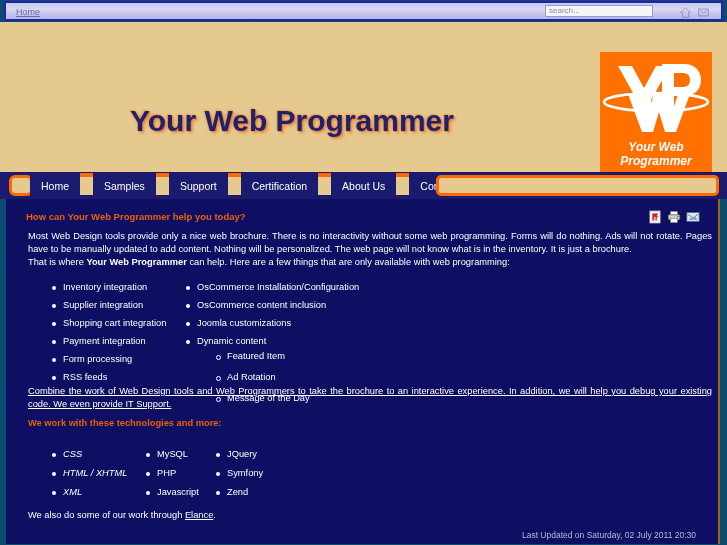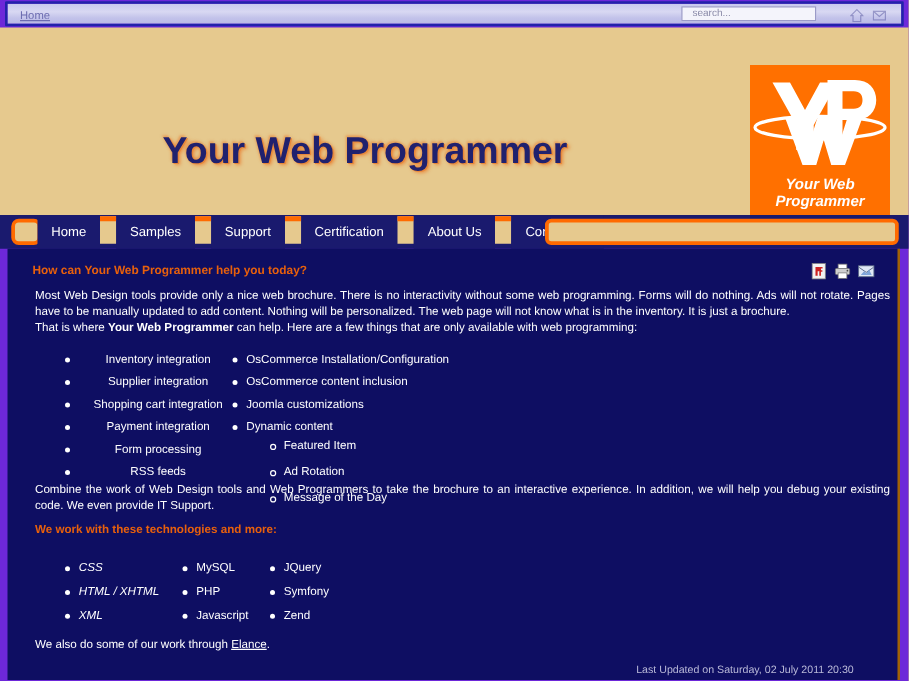--- a/index.html
+++ b/index.html
@@ -5,21 +5,21 @@
   html, body {
     margin: 0; padding: 0;
     width: 727px; height: 545px;
     overflow: hidden;
     background: #e6c98e;
     font-family: "Liberation Sans", sans-serif;
   }
   #page {
     position: relative;
     width: 727px; height: 545px;
-    background: #6d28d9;
+    background: #0c4a6e;
   }
 
   
   #topbar {
     position: absolute; left: 4px; top: 1px;
     width: 719px; height: 20px;
     background: linear-gradient(to bottom, #c8c8ee 0%, #d8d8f2 40%, #c3c3ea 70%, #b9b9e6 100%);
     border: 2px solid #2222aa;
     box-sizing: border-box;
     border-radius: 1px;
@@ -28,21 +28,21 @@
     position: absolute; left: 10px; top: 4px;
     font-size: 9px; color: #6b6bb0;
   }
   #search-input {
     position: absolute; right: 68px; top: 2px;
     width: 108px; height: 12px;
     background: #f4f4fb;
     border: 1px solid #9a9ac8;
     font-size: 8px;
     color: #7a7a9a;
-    padding: 0 8px;
+    padding: 0 3px;
     box-sizing: border-box;
     font-family: "Liberation Sans", sans-serif;
     line-height: 12px;
   }
   #search-input::placeholder { color: #8a8aa8; }
   .topicon {
     position: absolute; top: 4px;
     width: 11px; height: 11px;
     opacity: .40;
   }
@@ -155,21 +155,21 @@
   .para {
     position: absolute;
     left: 22px; width: 684px;
     color: #ffffff;
     font-size: 9.3px;
     line-height: 13px;
     text-align: justify;
   }
   #para1 { top: 31px; }
   #para2 { top: 57px; }
-  #para3 { top: 186px; }
+  #para3 { top: 186px; text-decoration: underline; }
   .para b { font-weight: bold; }
 
   #tech-heading {
     position: absolute; left: 22px; top: 219px;
     color: #e8600c; font-weight: bold; font-size: 9.3px;
   }
 
   
   .ulist { list-style: none; margin: 0; padding: 0; }
   .ulist li {
@@ -185,38 +185,38 @@
     position: absolute; left: 2px; top: 4px;
     width: 4px; height: 4px;
     background: #ffffff;
     border-radius: 50%;
   }
   .ulist-hollow li::before {
     background: transparent;
     border: 1px solid #ffffff;
     width: 3px; height: 3px;
   }
-  #bullets-col1 { position: absolute; left: 44px; top: 83px; width: 140px; text-align: center; }
+  #bullets-col1 { position: absolute; left: 44px; top: 83px; width: 140px; }
   #bullets-col2 { position: absolute; left: 178px; top: 83px; width: 200px; }
   #bullets-sub  { position: absolute; left: 30px; top: 15px; width: 170px; }
   #bullets-sub li { margin-bottom: 10px; }
 
   #tech-col1 { position: absolute; left: 44px; top: 250px; width: 95px; font-style: italic; }
   #tech-col2 { position: absolute; left: 138px; top: 250px; width: 80px; }
   #tech-col3 { position: absolute; left: 208px; top: 250px; width: 80px; }
   #tech-col1 li, #tech-col2 li, #tech-col3 li { margin-bottom: 8px; }
 
   #elance-line {
     position: absolute; left: 22px; top: 311px;
     font-size: 9.3px; color: #ffffff;
   }
   #elance-link { color: #ffffff; }
 
   #last-updated {
-    position: absolute; right: 35px; bottom: 4px;
+    position: absolute; right: 22px; bottom: 4px;
     font-size: 8.5px; color: #b9b9d8;
   }
 </style>
 </head>
 <body>
 
 <div id="page">
 
   <div id="topbar">
     <a id="breadcrumb" href="#">Home</a>

